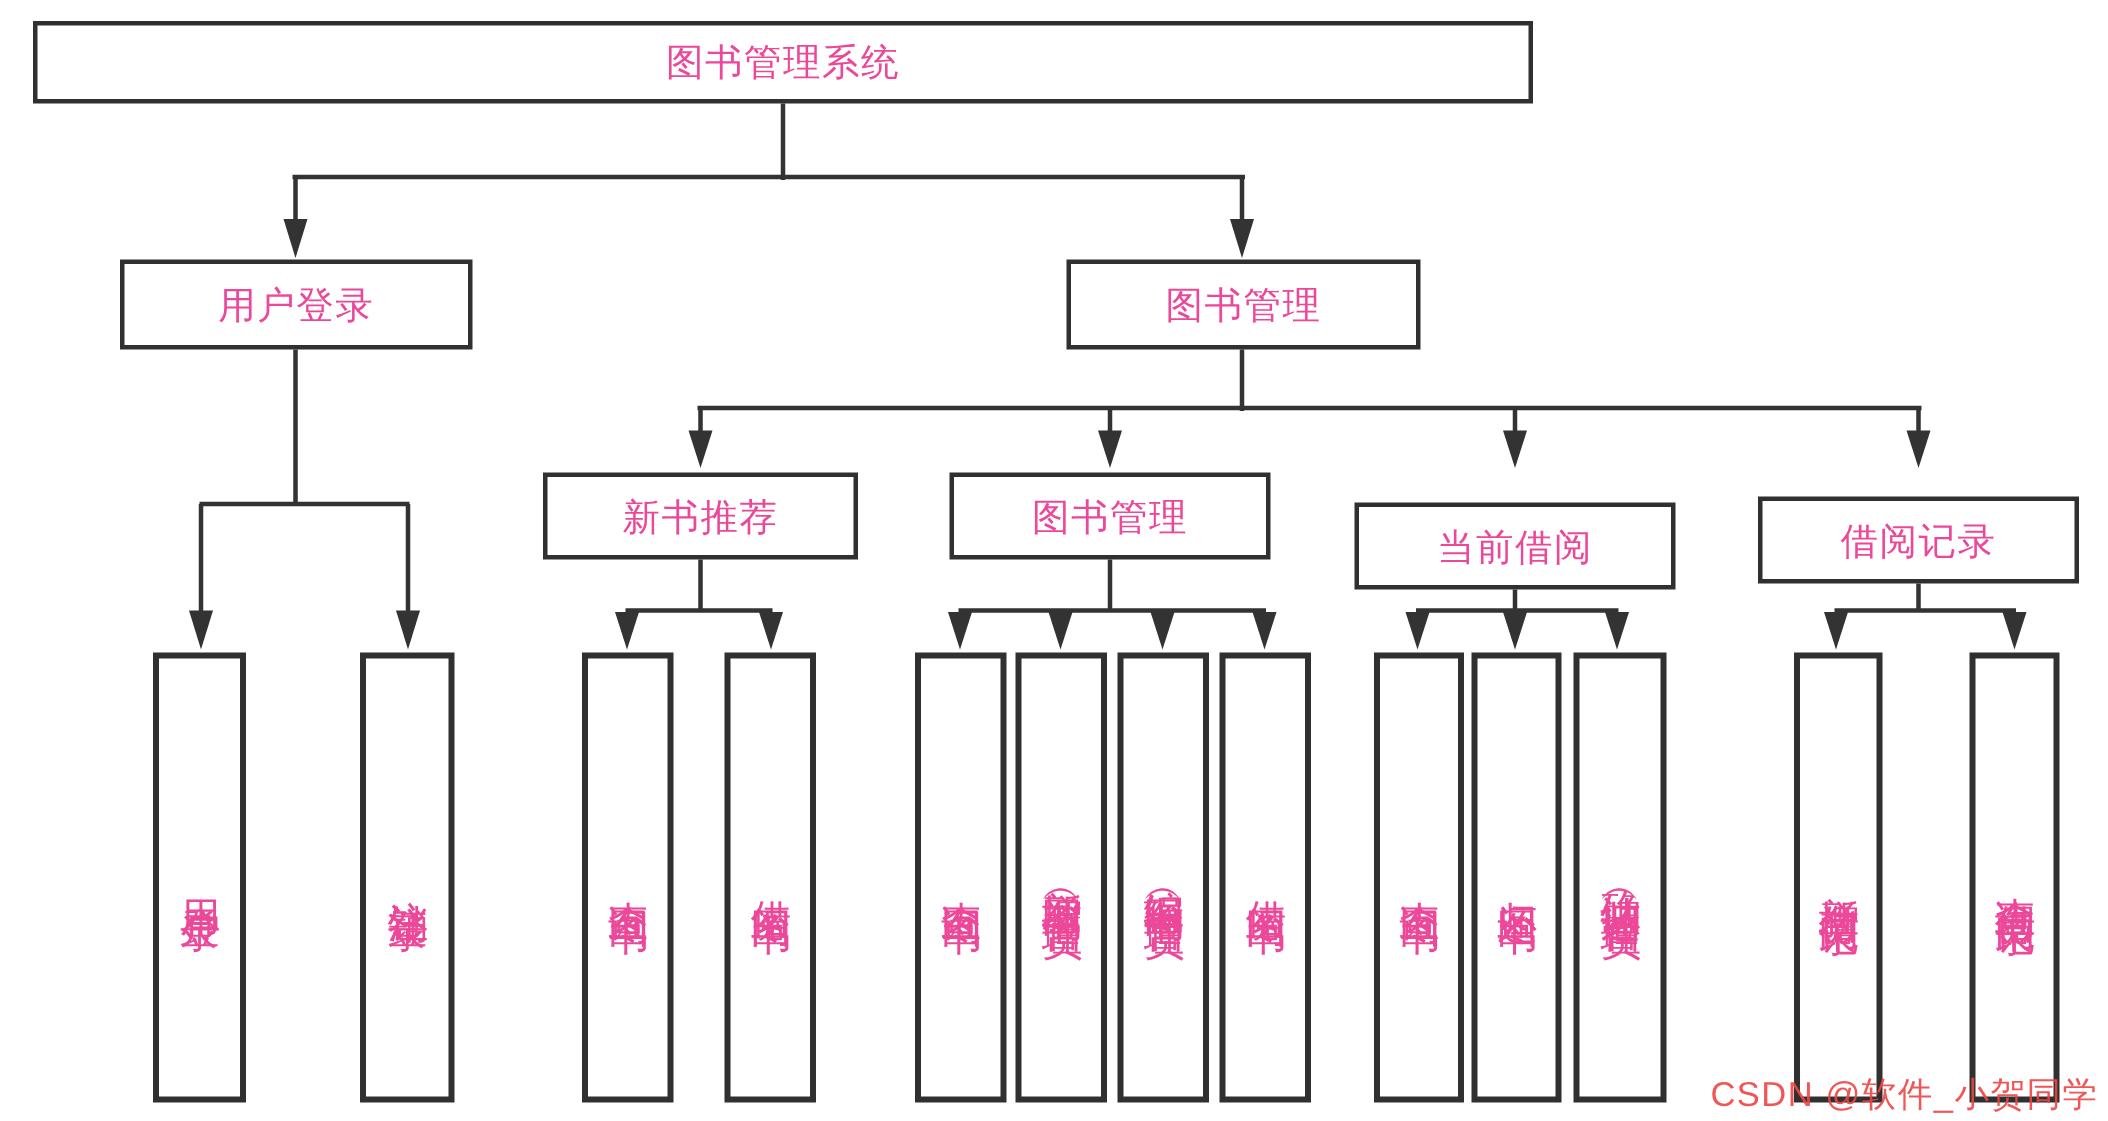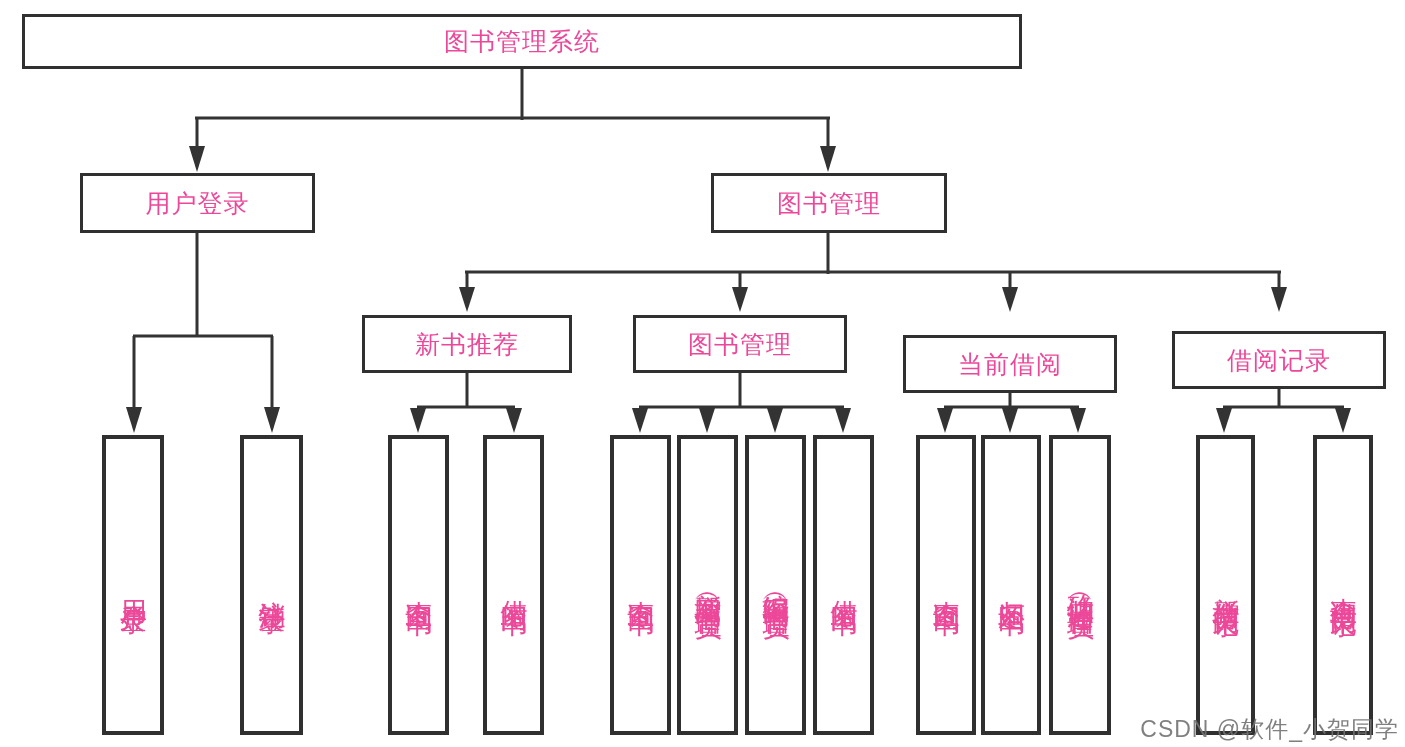--- a/index.html
+++ b/index.html
@@ -27,21 +27,21 @@
     text-orientation:mixed;
     font-size:27px;
     letter-spacing:3px;
     line-height:1;
     white-space:nowrap;
   }
   .watermark{
     position:absolute;
     right:6px;bottom:2px;
     font-size:23px;
-    color:#737373;
+    color:#ef4444;
     opacity:.9;
     z-index:5;
     letter-spacing:1px;
     white-space:nowrap;
   }
 </style>
 </head>
 <body>
 
 <div class="canvas">

